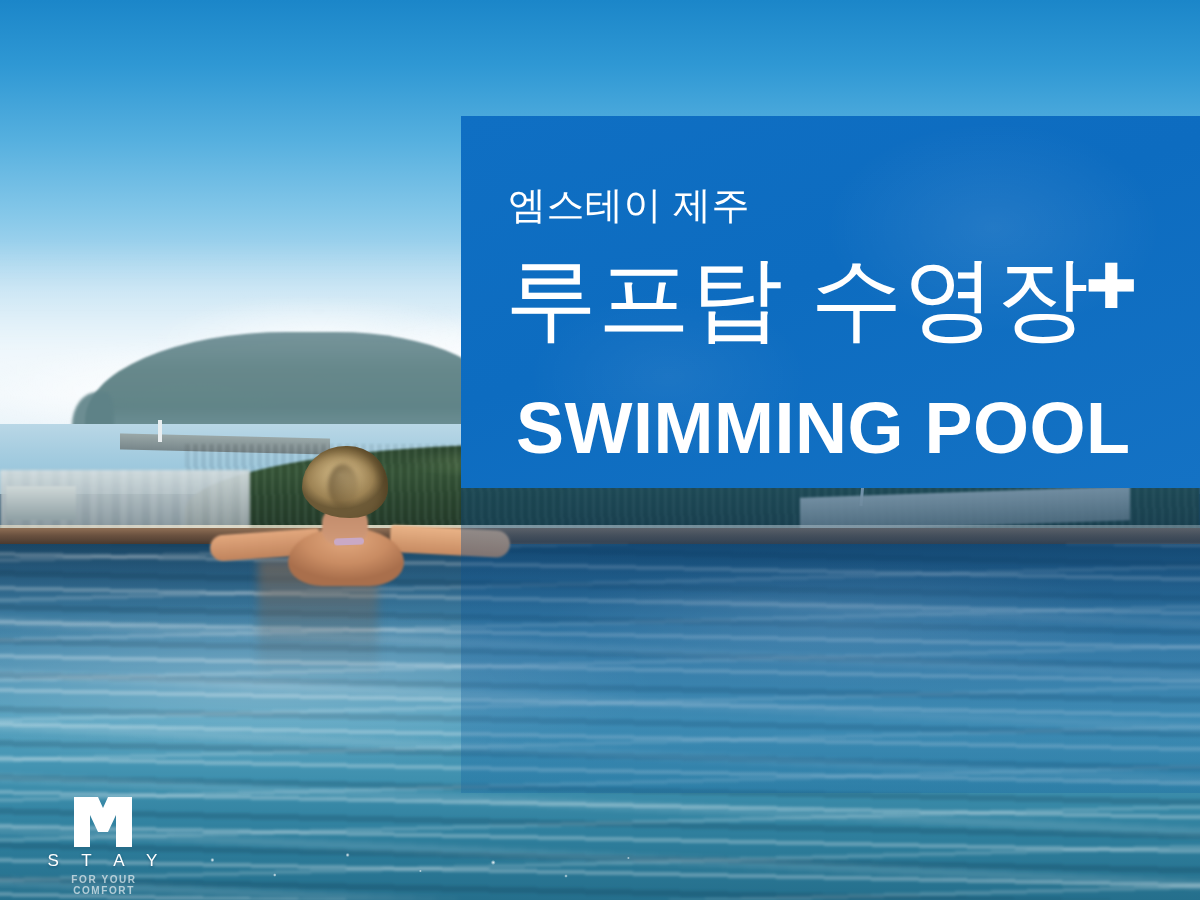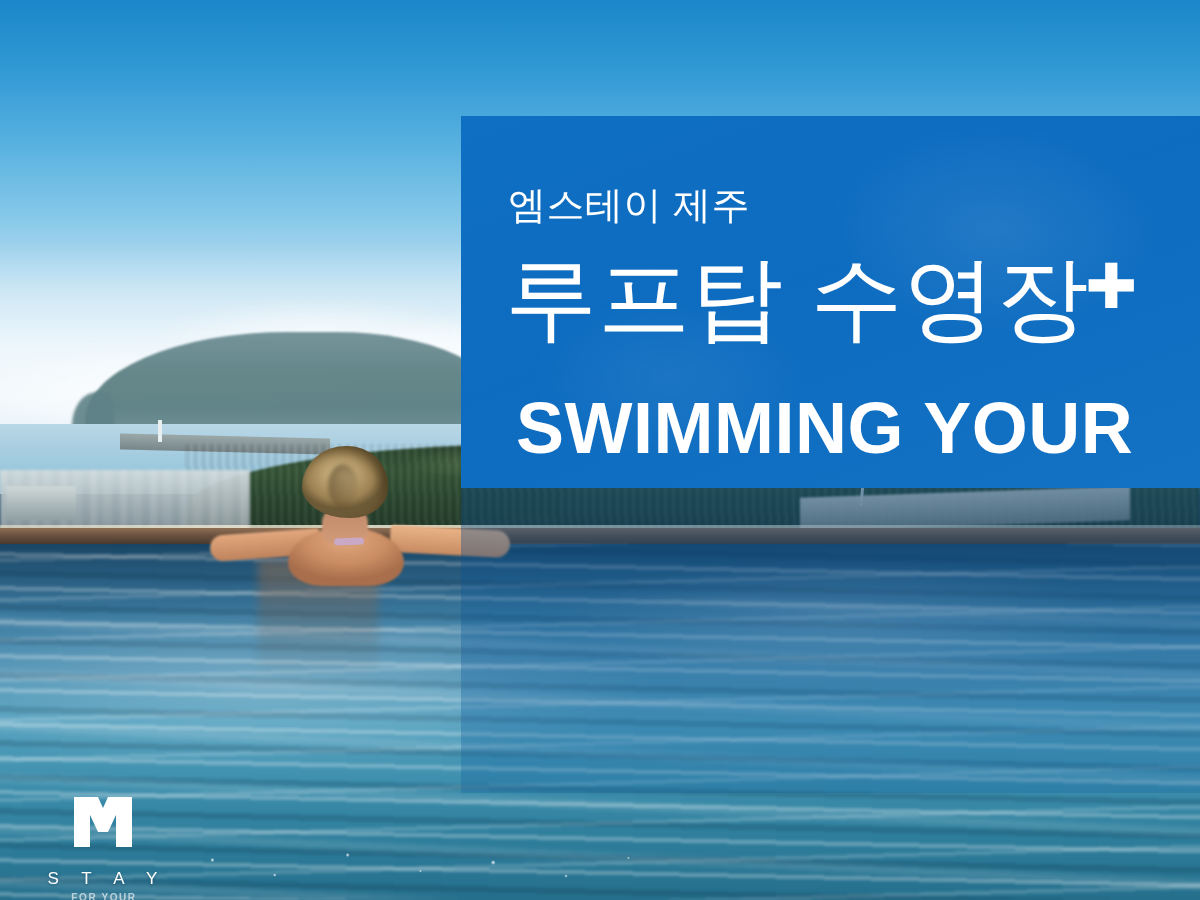--- a/index.html
+++ b/index.html
@@ -376,21 +376,21 @@
 
   
   .logo { position: absolute; left: 38px; top: 797px; width: 130px; }
   .logo-mark { display: block; }
   .logo-word {
     color: #ffffff;
     font-size: 17px;
     font-weight: 400;
     letter-spacing: 9px;
     text-align: center;
-    margin-top: 22px;
+    margin-top: 4px;
     padding-left: 8px;
     text-shadow: 0 1px 3px rgba(0,40,70,.4);
   }
   .logo-tag {
     color: rgba(255,255,255,.62);
     font-size: 10px;
     font-weight: 700;
     letter-spacing: 1.6px;
     text-align: center;
     margin-top: 3px;
@@ -443,21 +443,21 @@
 
   <div class="panel-solid"></div>
   <div class="panel-trans"></div>
 
   <div class="kicker">엠스테이 제주</div>
 
   <div class="headline-ko">
     <span>루프탑 수영장</span><span class="plus">✚</span>
   </div>
 
-  <div class="headline-en">SWIMMING YOUR</div>
+  <div class="headline-en">SWIMMING POOL</div>
 
   <div class="info">
   </div>
 
   <div class="logo">
     <svg class="logo-mark" width="130" height="50" viewBox="0 0 130 50" aria-hidden="true">
       <path d="M36 0 H60 L65 11 L70 0 H94 V50 H78 V18 L70 35 H60 L52 18 V50 H36 Z" fill="#ffffff"></path>
     </svg>
     <div class="logo-word">S T A Y</div>
     <div class="logo-tag">FOR YOUR COMFORT</div>

